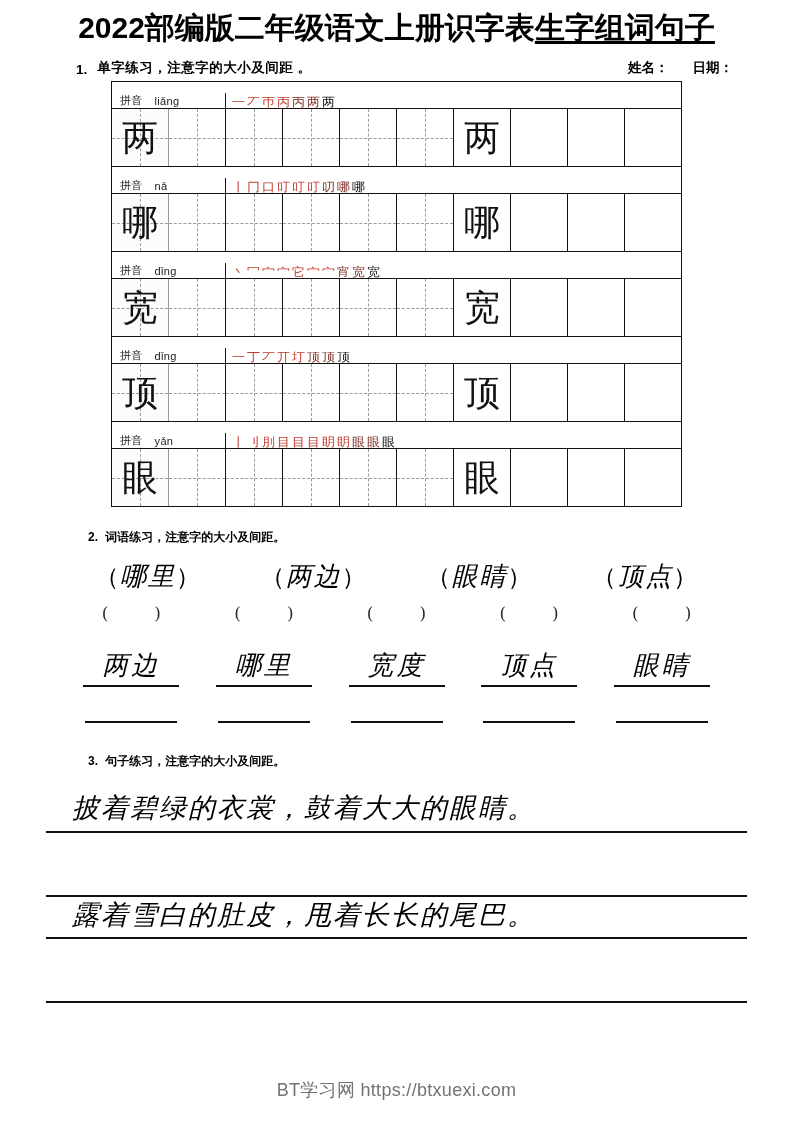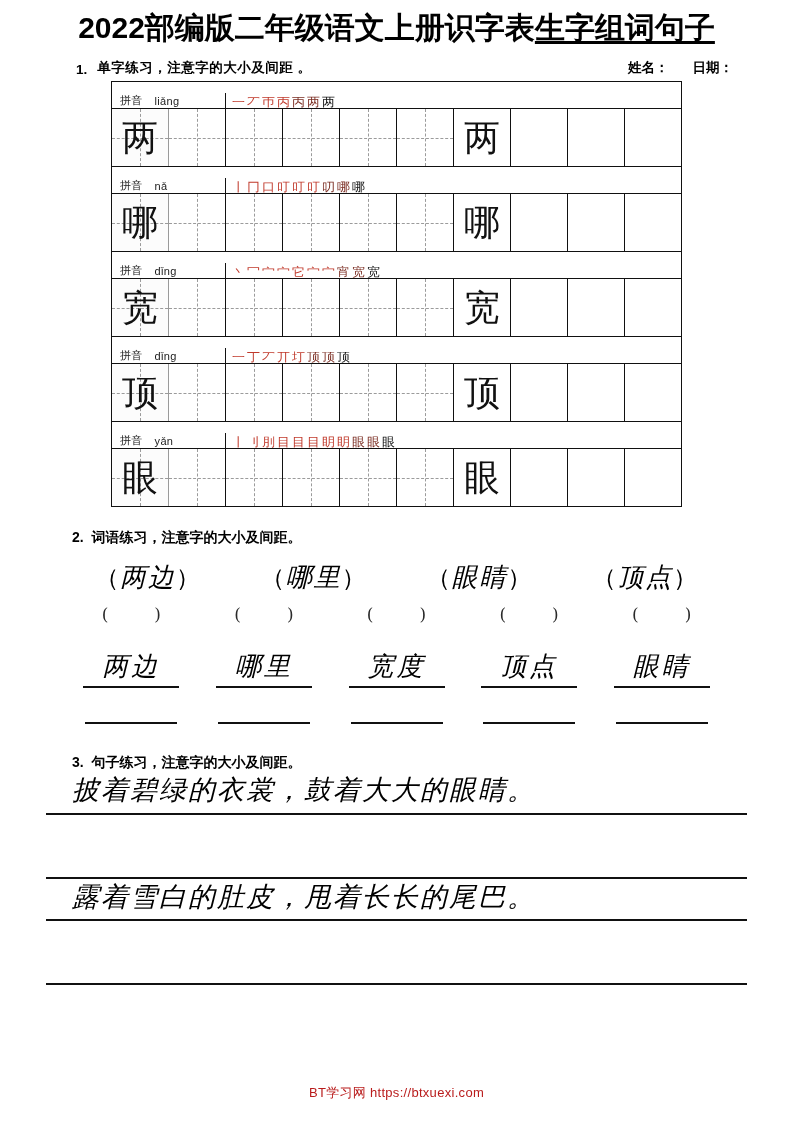--- a/index.html
+++ b/index.html
@@ -144,23 +144,23 @@
     justify-content: center;
     font-family: "DejaVu Sans", sans-serif;
     font-size: 36px;
     line-height: 1;
     color: #111;
     z-index: 2;
   }
 
   
   .sec-head {
-    font-size: 14px;
+    font-size: 12px;
     font-weight: bold;
-    margin: 22px 0 0 0;
+    margin: 22px 0 0 16px;
     padding-left: 72px;
   }
   .sec-head .num { margin-right: 4px; }
 
   .words-row {
     display: flex;
     justify-content: center;
     gap: 10px;
     margin-top: 14px;
     padding: 0 70px;
@@ -230,21 +230,21 @@
   .bl-item .line {
     display: inline-block;
     width: 92px;
     border-bottom: 2.2px solid #111;
     height: 2px;
   }
 
   
   .sentence-block {
     padding: 0 46px;
-    margin-top: 0;
+    margin-top: 20px;
   }
   .sentence {
     font-family: "DejaVu Serif", serif;
     font-style: italic;
     font-size: 27px;
     letter-spacing: 2px;
     line-height: 1.35;
     padding: 0 0 4px 26px;
     border-bottom: 2px solid #111;
     white-space: nowrap;
@@ -254,22 +254,22 @@
     margin-top: 28px;
     border-bottom: 2px solid #111;
   }
 
   
   .footer {
     position: absolute;
     left: 0; right: 0;
     bottom: 28px;
     text-align: center;
-    font-size: 13px;
-    color: #b91c1c;
+    font-size: 18px;
+    color: #737373;
     letter-spacing: 0.3px;
   }
 </style>
 </head>
 <body>
 
 <div class="page">
 
   <div class="title">
     <span>2022部编版二年级语文上册识字表</span><span class="underlined">生字组词句子</span>
@@ -470,22 +470,22 @@
         </div>
       </div>
     </div>
 
   <div class="sec-head">
     <span class="num">2.</span>
     <span>词语练习，注意字的大小及间距。</span>
   </div>
 
   <div class="words-row" id="words-row">
+      <div class="word-item"><span class="paren">（</span><span class="wtext">哪里</span><span class="paren">）</span></div>
       <div class="word-item"><span class="paren">（</span><span class="wtext">两边</span><span class="paren">）</span></div>
-      <div class="word-item"><span class="paren">（</span><span class="wtext">哪里</span><span class="paren">）</span></div>
       <div class="word-item"><span class="paren">（</span><span class="wtext">眼睛</span><span class="paren">）</span></div>
       <div class="word-item"><span class="paren">（</span><span class="wtext">顶点</span><span class="paren">）</span></div>
     </div>
 
   <div class="blank-paren-row" id="blank-paren-row">
       <div class="paren-item"><span>(</span><span class="gap"></span><span>)</span></div>
       <div class="paren-item"><span>(</span><span class="gap"></span><span>)</span></div>
       <div class="paren-item"><span>(</span><span class="gap"></span><span>)</span></div>
       <div class="paren-item"><span>(</span><span class="gap"></span><span>)</span></div>
       <div class="paren-item"><span>(</span><span class="gap"></span><span>)</span></div>

